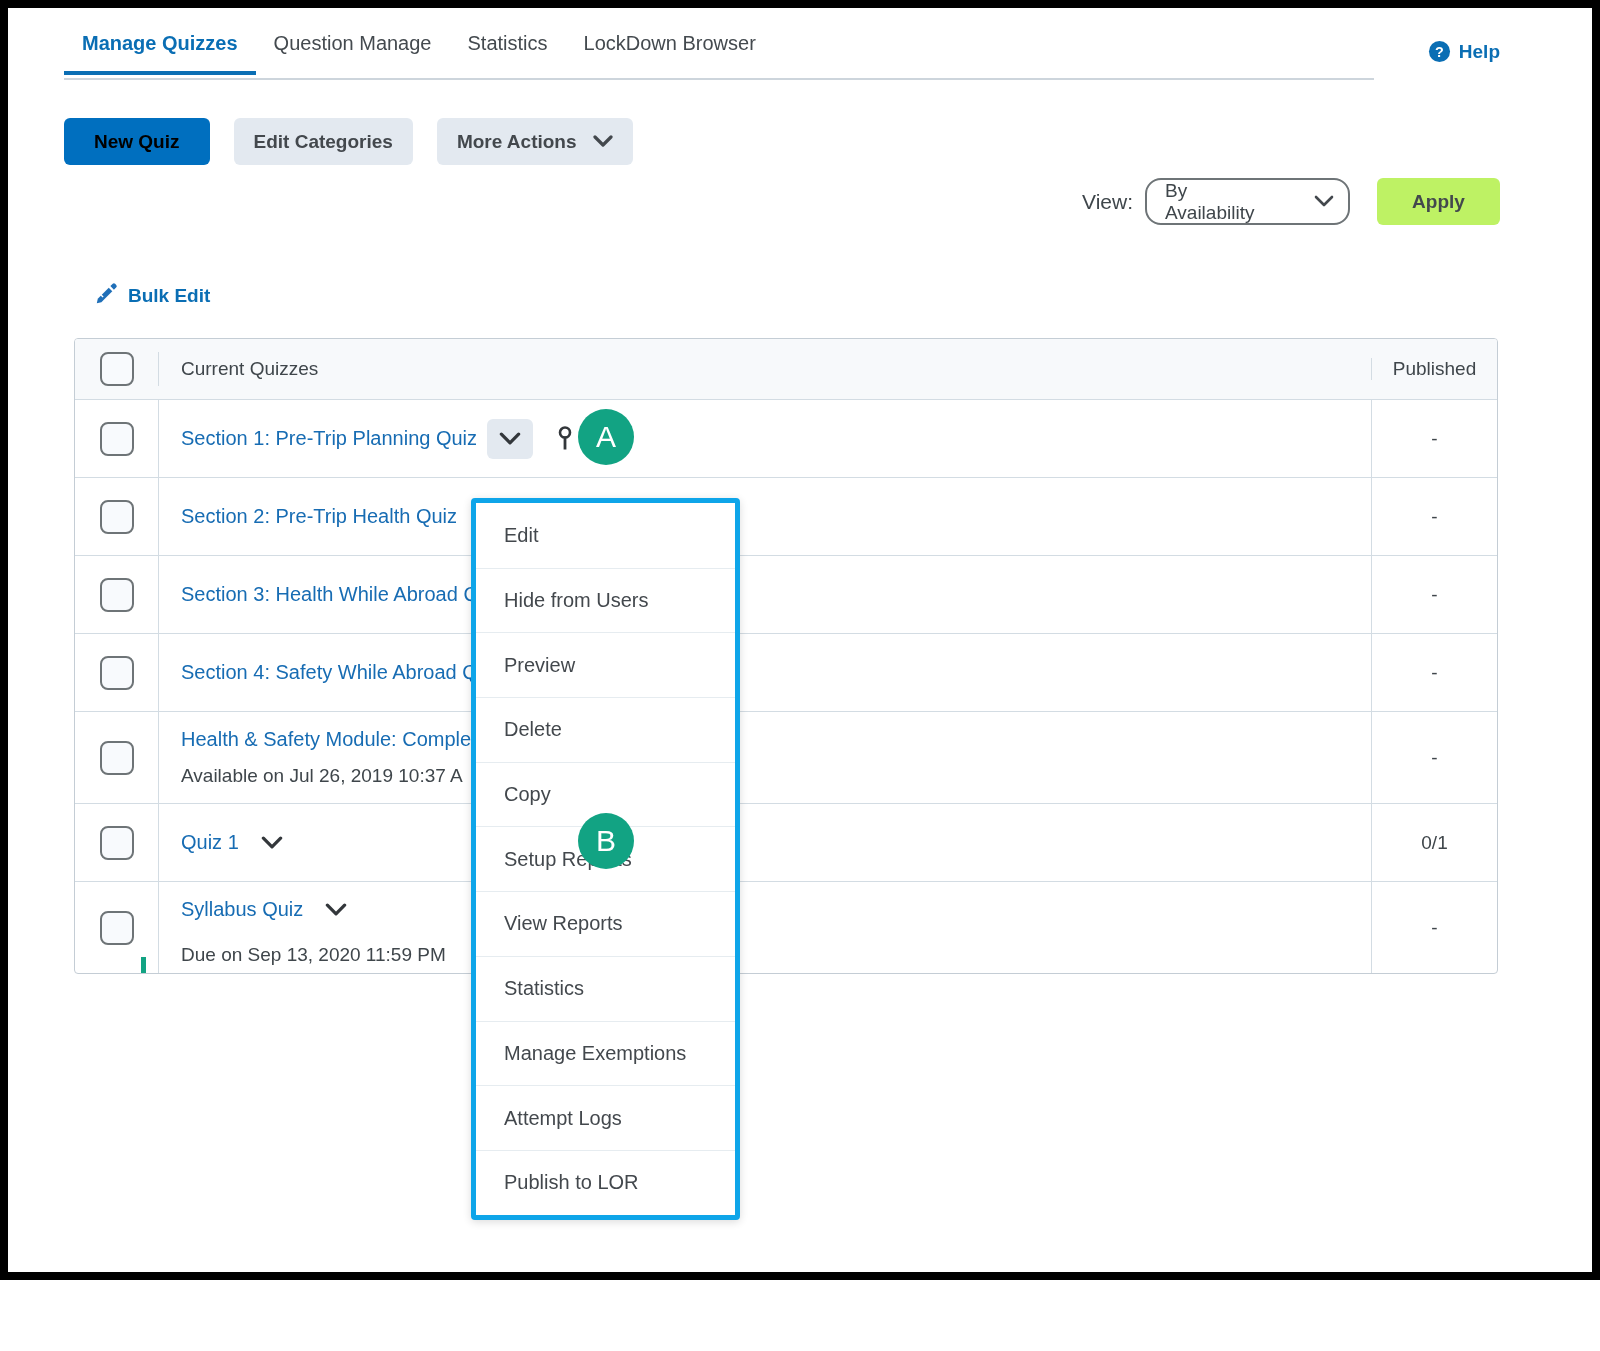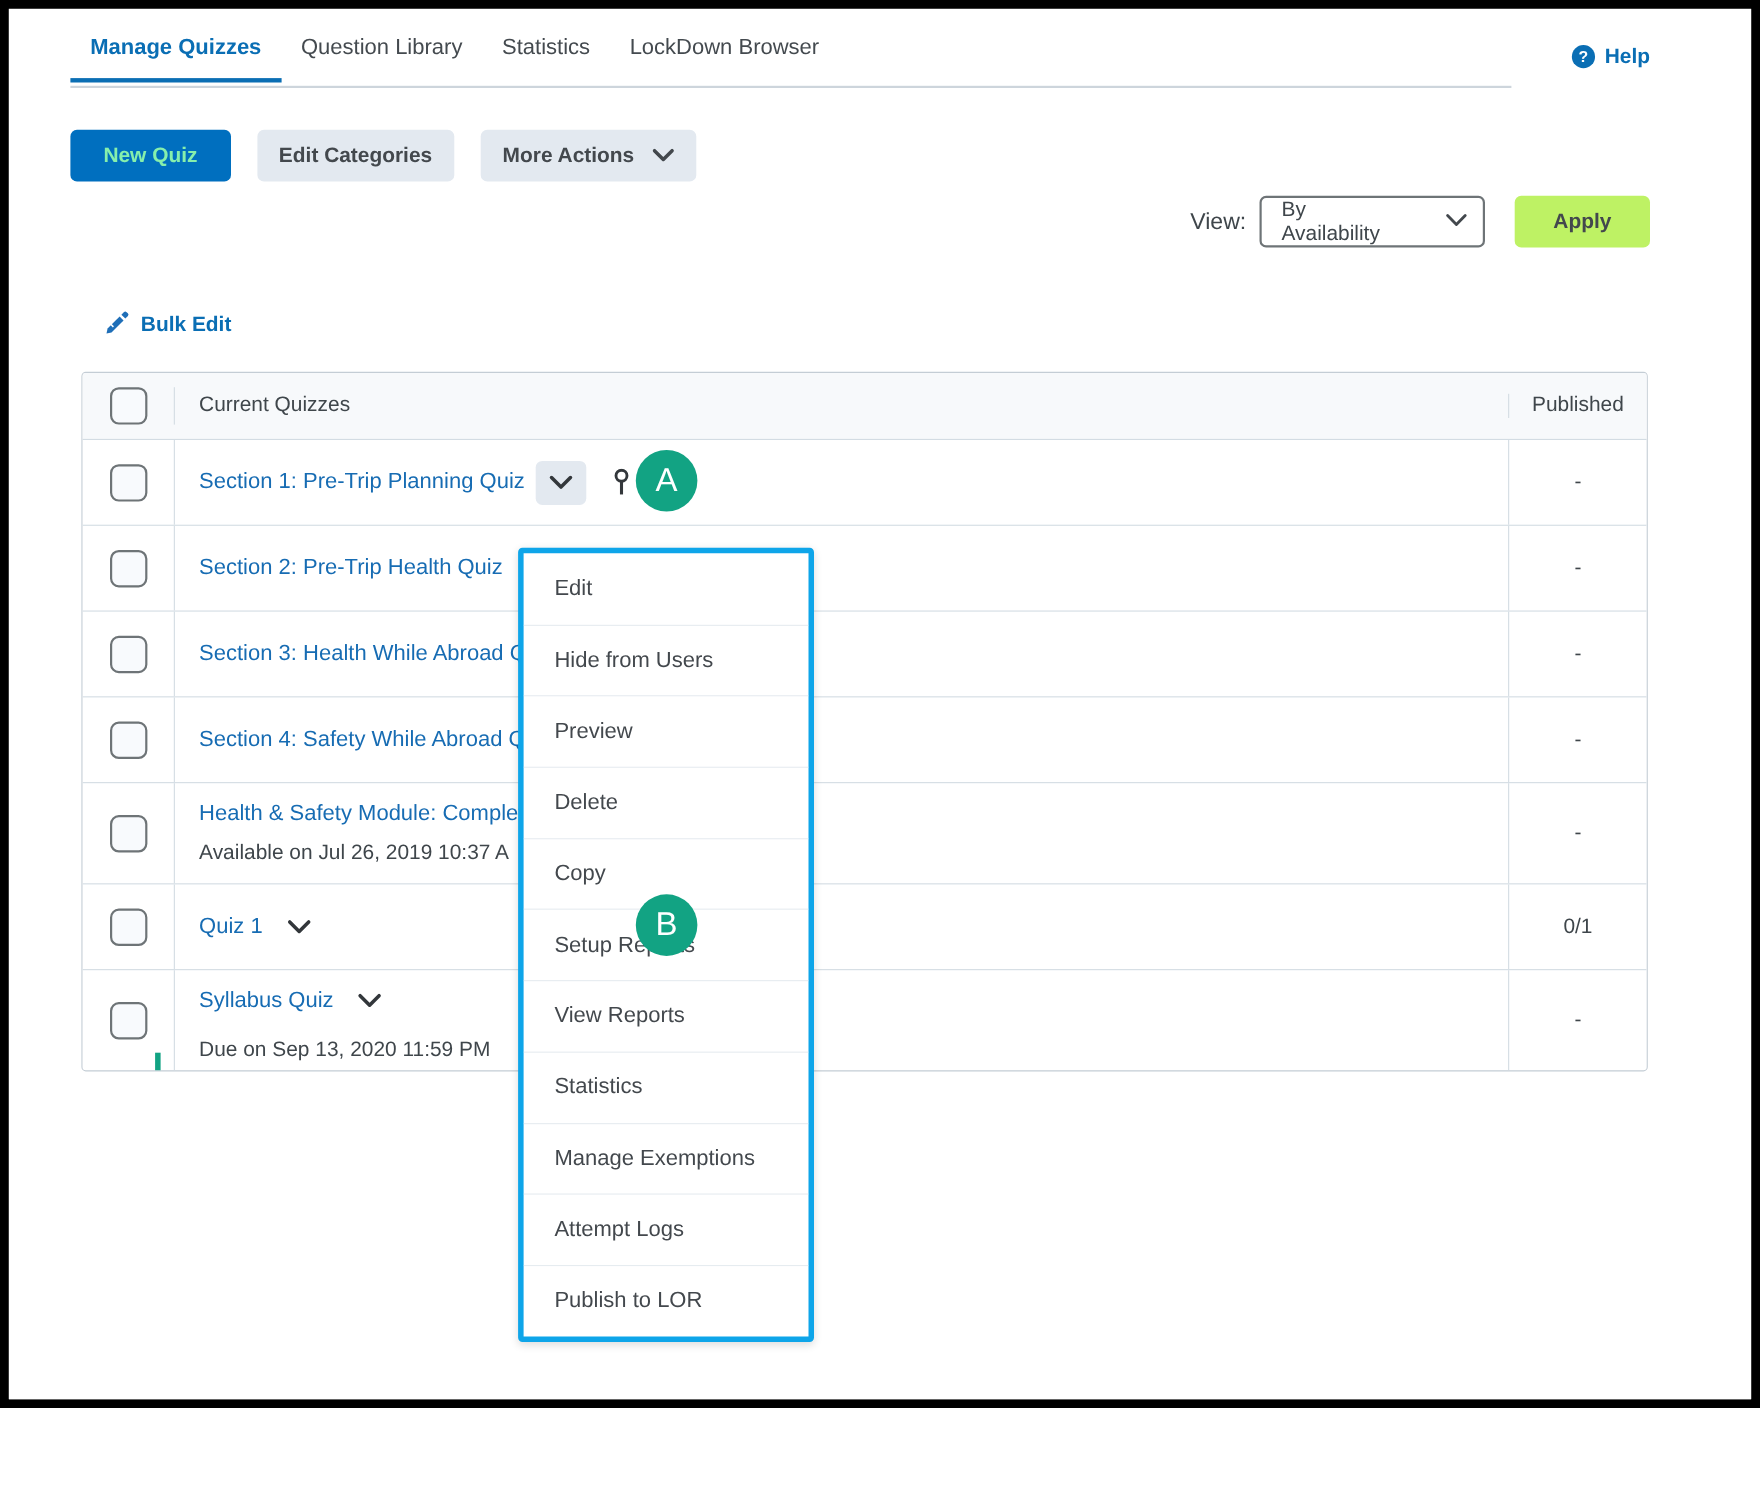--- a/index.html
+++ b/index.html
@@ -97,21 +97,21 @@
     align-items: center;
     justify-content: center;
     font-size: 19px;
     font-weight: bold;
     cursor: pointer;
     box-sizing: border-box;
     white-space: nowrap;
   }
   .btn-primary {
     background: #006fbf;
-    color: #86efac;
+    color: #000000;
     padding: 0 30px;
   }
   .btn-secondary {
     background: #e3e9f0;
     color: #43484d;
     padding: 0 20px;
   }
   .btn .caret {
     margin-left: 16px;
     display: inline-flex;
@@ -128,21 +128,21 @@
   }
   .view-label {
     font-size: 21px;
     color: #3f464b;
     margin-right: 12px;
   }
   .select-box {
     width: 205px;
     height: 47px;
     border: 2px solid #6e7477;
-    border-radius: 6px;
+    border-radius: 16px;
     background: #ffffff;
     display: flex;
     align-items: center;
     justify-content: space-between;
     padding: 0 14px 0 18px;
     box-sizing: border-box;
     font-size: 19px;
     color: #3f464b;
     cursor: pointer;
     gap: 34px;
@@ -328,21 +328,21 @@
   #badge-b { left: 570px; top: 805px; }
 </style>
 </head>
 <body>
 
 <div id="screen">
   <div class="inner">
 
     <div class="tabbar">
       <div class="tab active">Manage Quizzes</div>
-      <div class="tab">Question Library</div>
+      <div class="tab">Question Manage</div>
       <div class="tab">Statistics</div>
       <div class="tab">LockDown Browser</div>
     </div>
 
     <div class="help-link">
       <span class="help-icon">
         <svg width="23" height="23" viewBox="0 0 24 24">
           <circle cx="12" cy="12" r="11" fill="#0a6eb4"></circle>
           <text x="12" y="17.5" font-size="15" font-weight="bold" fill="#ffffff" text-anchor="middle" font-family="Liberation Sans, sans-serif">?</text>
         </svg>

